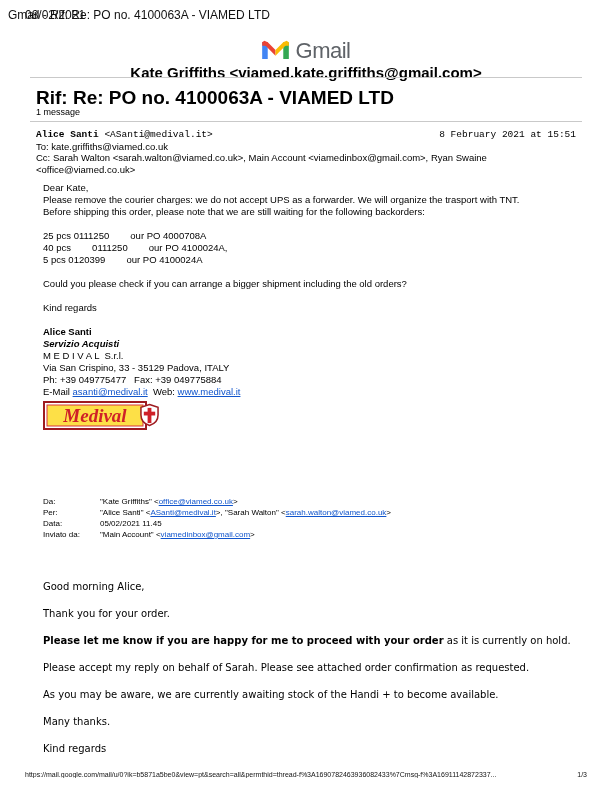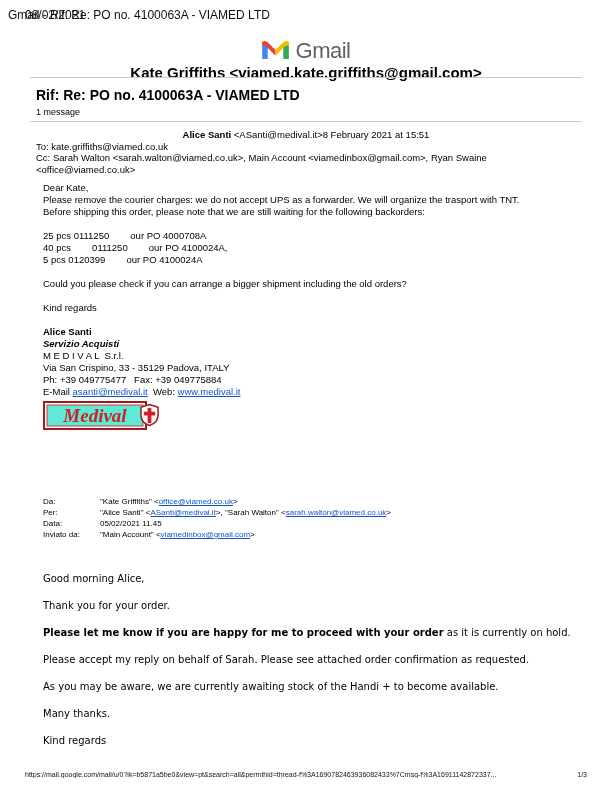--- a/index.html
+++ b/index.html
@@ -16,54 +16,54 @@
 
   
   .masthead { position:absolute; top:38px; left:33px; right:33px; height:32px; display:flex; justify-content:space-between; align-items:center;flex-direction:column; }
   .gmail-logo { display:flex; align-items:center; gap:7px; }
   .gmail-wordmark { font-size:22px; color:#5f6368; letter-spacing:-0.5px; }
   .account { font-size:15px; font-weight:bold; }
 
   .rule { position:absolute; left:30px; right:30px; border-top:1px solid #c9c9c9; height:0; }
   .rule-1 { top:77px; } .rule-2 { top:121px; }
 
-  .subject { position:absolute; top:87px; left:36px; font-size:14px; font-weight:bold; }
+  .subject { position:absolute; top:87px; left:36px; font-size:19px; font-weight:bold; }
   .msg-count { position:absolute; top:107px; left:36px; font-size:9px; }
 
   
   .msg1-header { position:absolute; top:129px; left:36px; right:36px; font-size:9.5px; line-height:11.5px; }
-  .msg1-row1 { display:flex; justify-content:center; }
+  .msg1-row1 { display:flex; justify-content:space-between;font-family:Liberation Mono, monospace; }
   .bold { font-weight:bold; }
 
   
   .msg1-body { position:absolute; top:182px; left:43px; right:36px; font-size:9.5px; line-height:12px; white-space:pre-wrap; }
 
   .signature { position:absolute; top:326px; left:43px; font-size:9.5px; line-height:12px; }
   .sig-line { white-space:pre-wrap; }
   .sig-name { font-weight:bold; }
   .sig-role { font-weight:bold; font-style:italic; }
 
   a.link { color:#1155cc; text-decoration:underline; cursor:pointer; }
 
   
   .medival-logo { position:absolute; top:401px; left:43px; width:112px; height:29px; }
   .medival-frame { position:absolute; left:0; top:0; right:8px; bottom:0;
     border:2px solid #9e1b20; box-shadow: inset 0 0 0 1.5px #ffffff, inset 0 0 0 2.5px #d8363c;
-    display:flex; align-items:center; justify-content:center; background:#5eead4; }
+    display:flex; align-items:center; justify-content:center; background:#fde047; }
   .medival-text { font-size:19px; font-weight:bold; font-style:italic; color:#cf2028; font-family:"Liberation Serif", serif; }
   .medival-shield { position:absolute; right:-4px; top:1px; }
 
   
   .quoted { position:absolute; top:472px; left:43px; right:36px; font-size:8px; line-height:11px;margin-top:24px; }
   .q-row { display:grid; grid-template-columns:57px 1fr; }
   .q-val { white-space:pre-wrap; }
 
   
   .msg2 { position:absolute; top:572px; left:43px; right:33px; font-family:"DejaVu Sans", sans-serif; font-size:10px; line-height:13px; }
-  .msg2 p { margin:0 0 14px 0; }
+  .msg2 p { margin:8px 0 14px 0; }
 </style>
 </head>
 <body>
 
 <div class="print-meta">
   <span class="print-date">08/02/2021</span>
   <div class="print-title">Gmail - Rif: Re: PO no. 4100063A - VIAMED LTD</div>
 </div>
 
 <div class="masthead">

